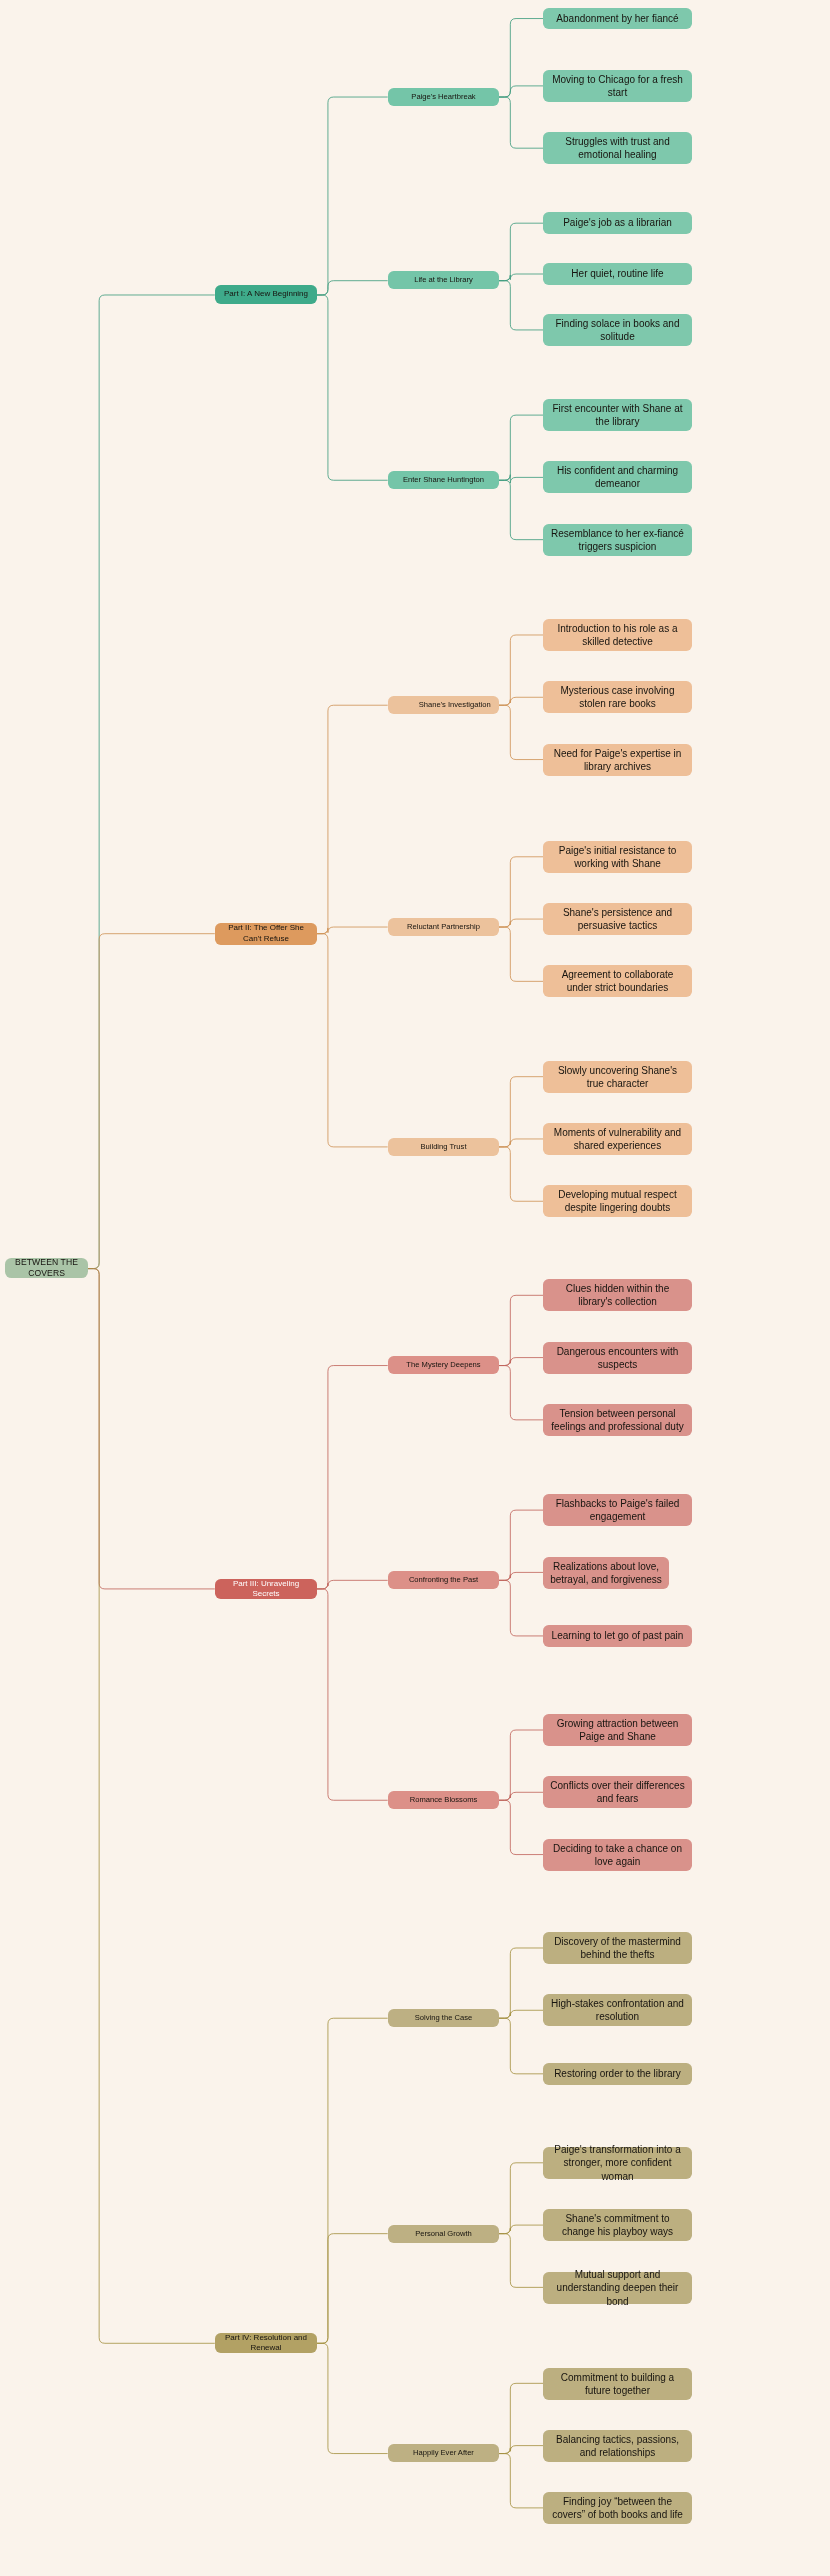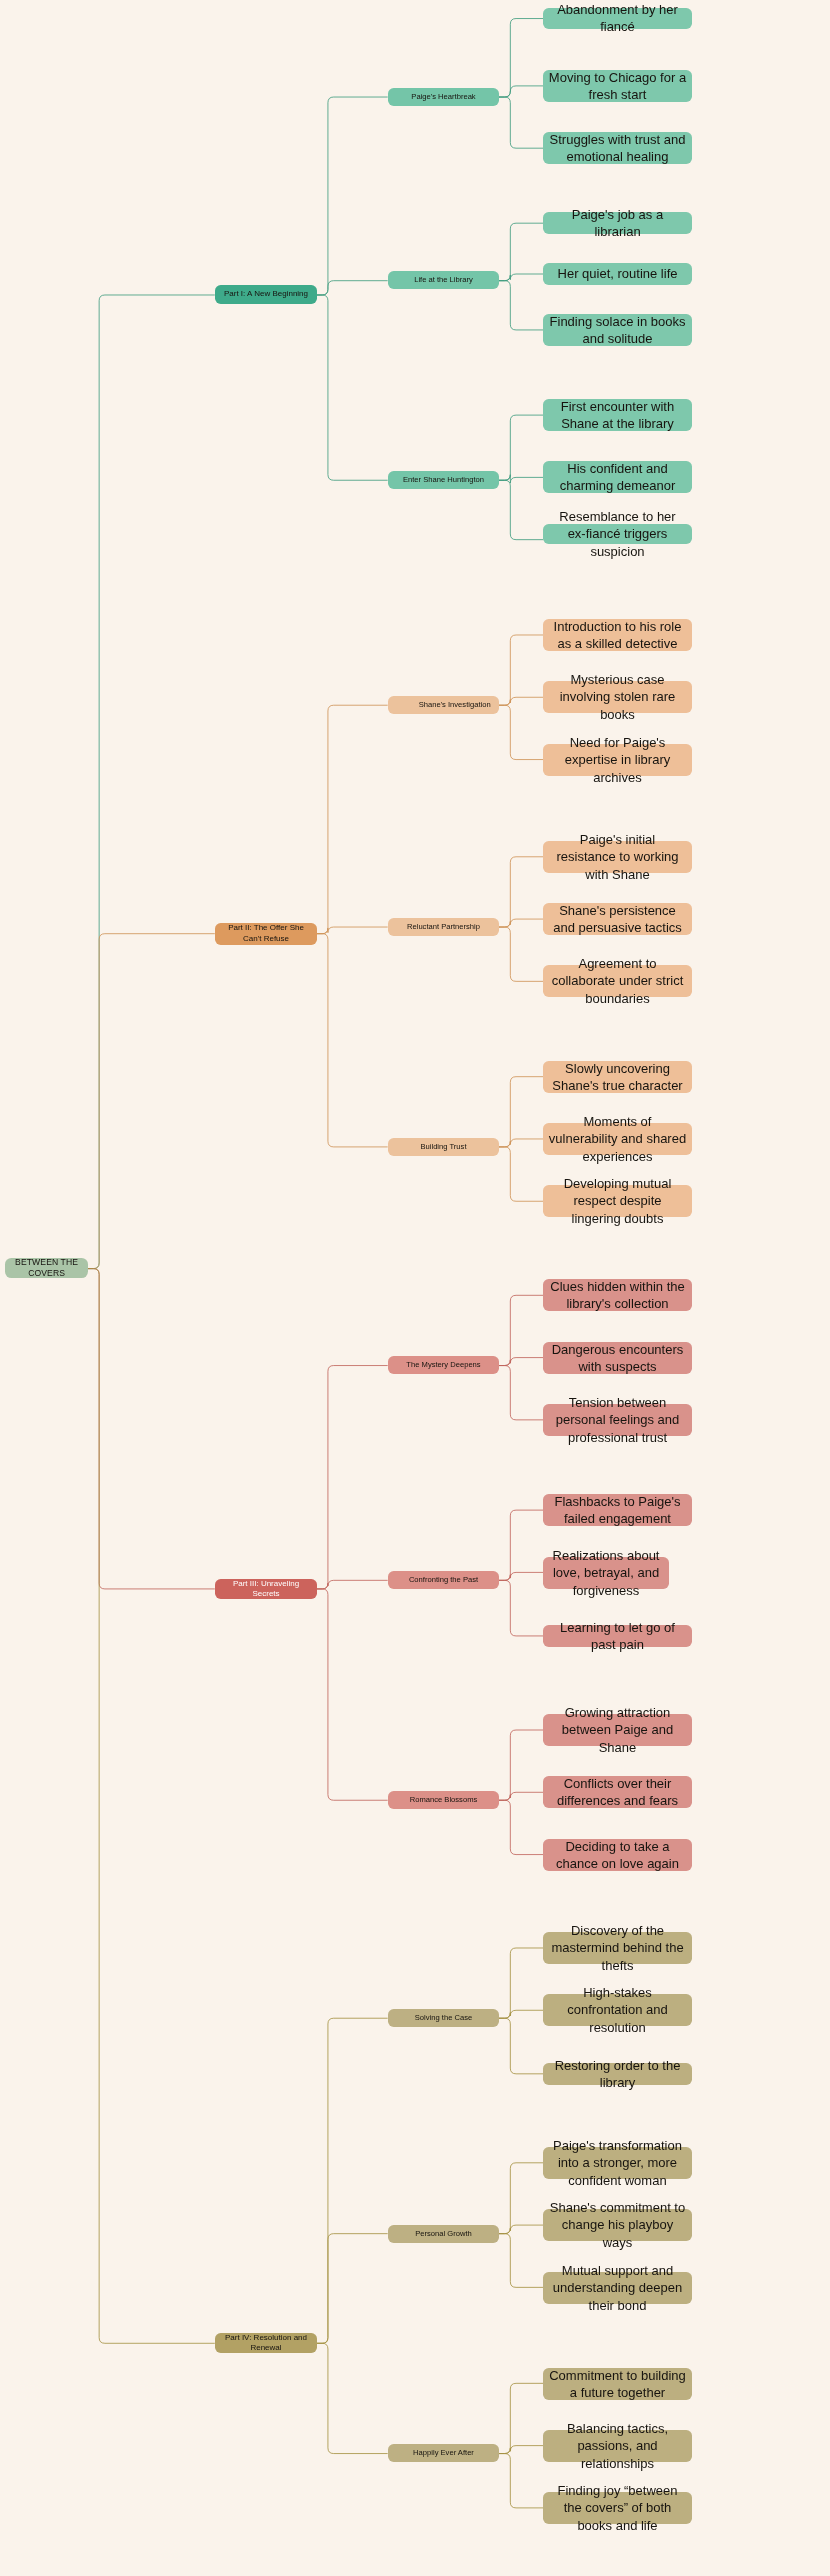--- a/index.html
+++ b/index.html
@@ -44,21 +44,21 @@
     letter-spacing: 0.1px;
   }
   .node.l1 {
     font-size: 8px;
     font-weight: 400;
   }
   .node.l2 {
     font-size: 7.6px;
   }
   .node.l3 {
-    font-size: 13px;
+    font-size: 10px;
   }
   .node.white-text { color: #ffffff; }
 </style>
 </head>
 <body>
 
 <div id="map">
   <svg class="links" id="links" viewBox="0 0 1306 4053" width="830" height="2576">
       <path d="M138,1996 L147,1996 Q156,1996 156,1987 L156,473 Q156,464 165,464 L338,464" fill="none" stroke="#3f9b7e" stroke-width="1.3"></path>
       <path d="M498,464 L507,464 Q516,464 516,455 L516,161.5 Q516,152.5 525,152.5 L610,152.5" fill="none" stroke="#3f9b7e" stroke-width="1.3"></path>
@@ -146,21 +146,21 @@
       </div>
       <div class="node l2" style="left: 388px; top: 471px; width: 111px; height: 18.4px; background: rgb(116, 197, 168);">
         <span>Enter Shane Huntington</span>
       </div>
       <div class="node l3" style="left: 543px; top: 399px; width: 149px; height: 32px; background: rgb(126, 200, 172);">
         <span>First encounter with Shane at the library</span>
       </div>
       <div class="node l3" style="left: 543px; top: 461px; width: 149px; height: 32px; background: rgb(126, 200, 172);">
         <span>His confident and charming demeanor</span>
       </div>
-      <div class="node l3" style="left: 543px; top: 524px; width: 149px; height: 20px; background: rgb(126, 200, 172);">
+      <div class="node l3" style="left: 543px; top: 524px; width: 149px; height: 32px; background: rgb(126, 200, 172);">
         <span>Resemblance to her ex-fiancé triggers suspicion</span>
       </div>
       <div class="node l1" style="left: 215px; top: 923px; width: 102px; height: 21.6px; background: rgb(221, 154, 94);">
         <span>Part II: The Offer She Can't Refuse</span>
       </div>
       <div class="node l2" style="left: 388px; top: 696px; width: 111px; height: 18.4px; background: rgb(236, 194, 156); padding-left: 28px;">
         <span>Shane's Investigation</span>
       </div>
       <div class="node l3" style="left: 543px; top: 619px; width: 149px; height: 32px; background: rgb(238, 191, 152);">
         <span>Introduction to his role as a skilled detective</span>
@@ -201,21 +201,21 @@
       <div class="node l2" style="left: 388px; top: 1356px; width: 111px; height: 18.4px; background: rgb(220, 144, 136);">
         <span>The Mystery Deepens</span>
       </div>
       <div class="node l3" style="left: 543px; top: 1279px; width: 149px; height: 32px; background: rgb(217, 146, 139);">
         <span>Clues hidden within the library's collection</span>
       </div>
       <div class="node l3" style="left: 543px; top: 1342px; width: 149px; height: 32px; background: rgb(217, 146, 139);">
         <span>Dangerous encounters with suspects</span>
       </div>
       <div class="node l3" style="left: 543px; top: 1404px; width: 149px; height: 32px; background: rgb(217, 146, 139);">
-        <span>Tension between personal feelings and professional trust</span>
+        <span>Tension between personal feelings and professional duty</span>
       </div>
       <div class="node l2" style="left: 388px; top: 1571px; width: 111px; height: 18.4px; background: rgb(220, 144, 136);">
         <span>Confronting the Past</span>
       </div>
       <div class="node l3" style="left: 543px; top: 1494px; width: 149px; height: 32px; background: rgb(217, 146, 139);">
         <span>Flashbacks to Paige's failed engagement</span>
       </div>
       <div class="node l3" style="left: 543px; top: 1557px; width: 126px; height: 32px; background: rgb(217, 146, 139);">
         <span>Realizations about love, betrayal, and forgiveness</span>
       </div>

